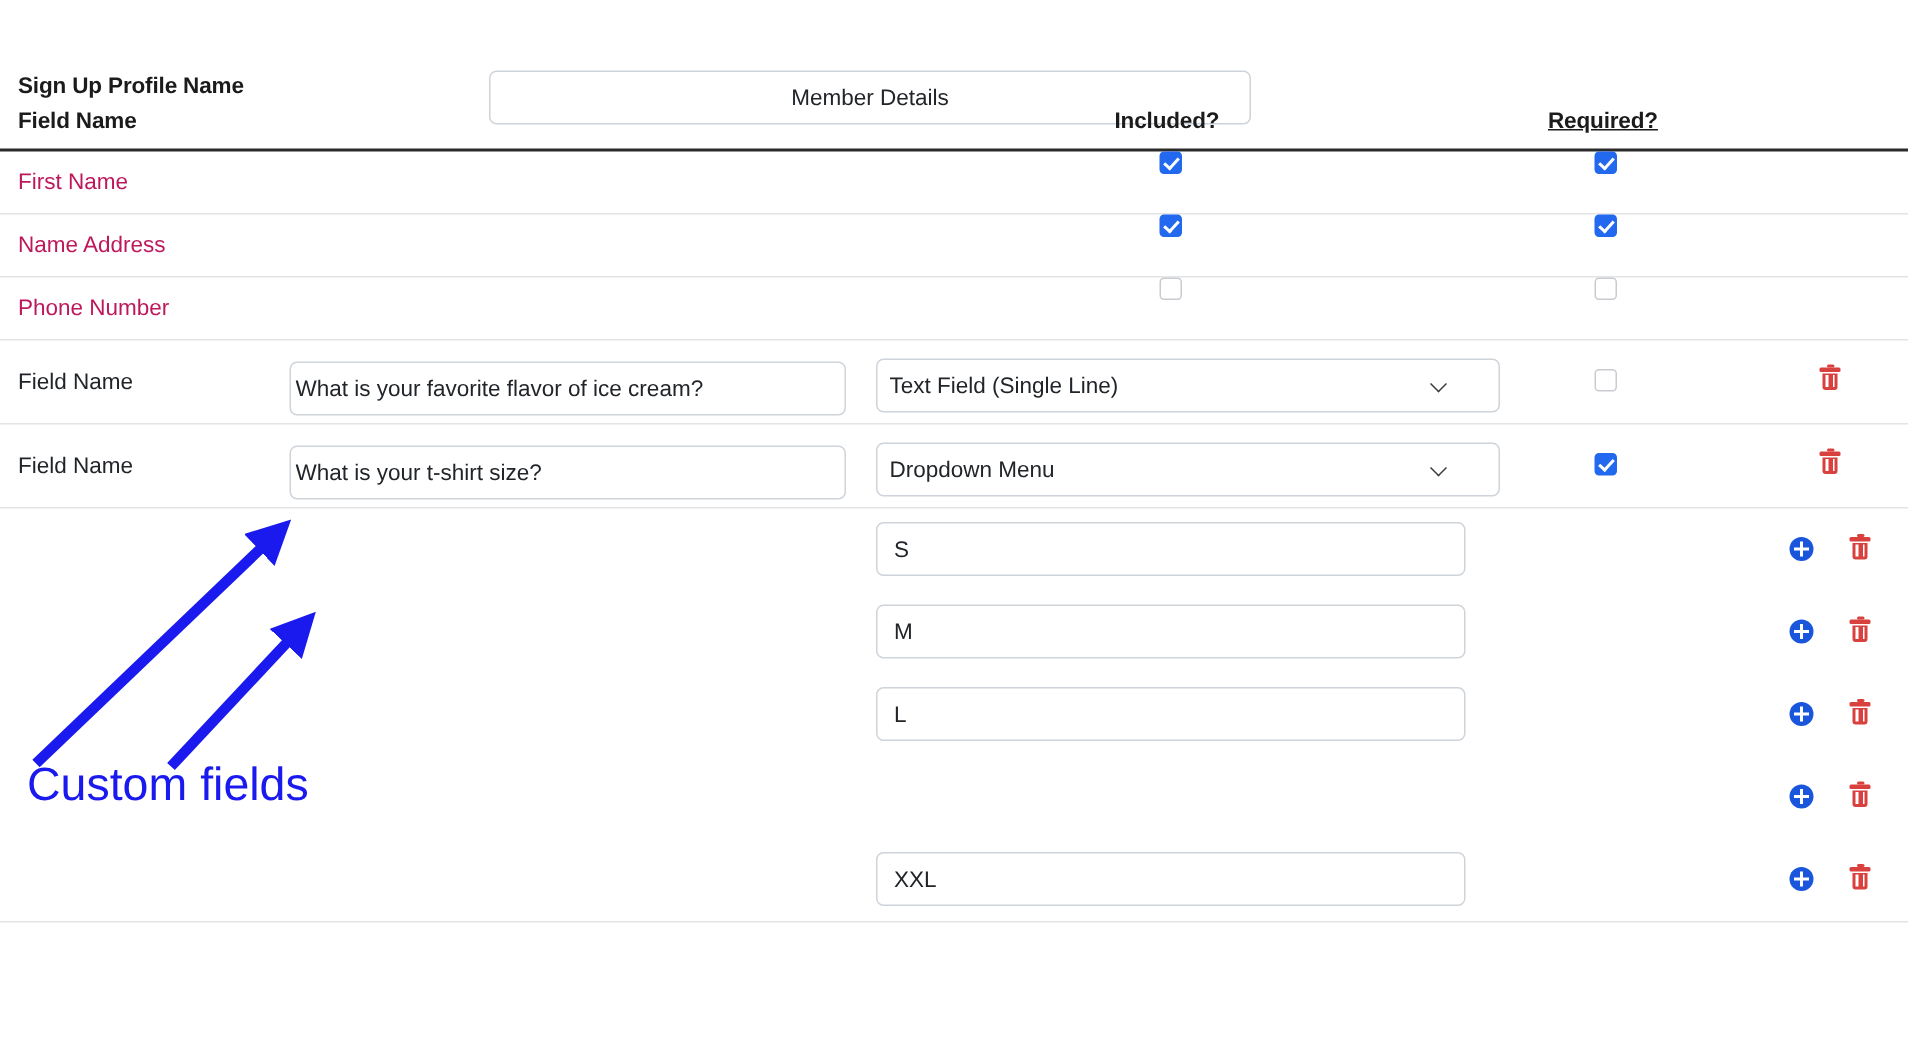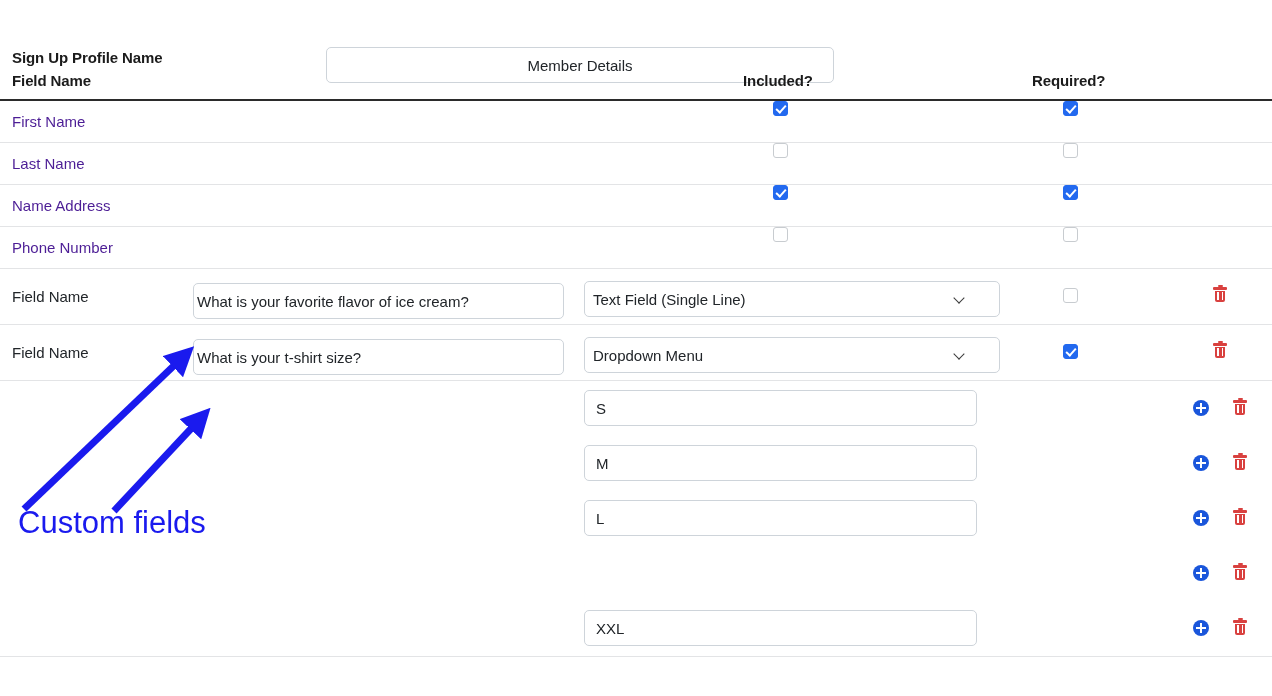--- a/index.html
+++ b/index.html
@@ -64,33 +64,33 @@
   .col-head {
     position: absolute;
     font-size: 15px;
     font-weight: 700;
     color: #1b1b1b;
     top: 10px;
     letter-spacing: -0.1px;
   }
   .col-head.c-name { left: 12px; }
   .col-head.c-included { left: 743px; }
-  .col-head.c-required { left: 1032px; }
+  .col-head.c-required { left: 1032px; text-decoration: underline; }
 
   .std-row {
     position: relative;
     height: 41px;
     border-bottom: 1px solid #e3e4e6;
   }
   .std-row .row-label {
     position: absolute;
     left: 12px;
     top: 12px;
     font-size: 15px;
-    color: #4c1d95;
+    color: #be185d;
   }
 
   
   .cbx {
     position: absolute;
     width: 15px;
     height: 15px;
     box-sizing: border-box;
     border-radius: 3px;
     padding: 0;
@@ -322,25 +322,20 @@
     <div class="col-head c-included">Included?</div>
     <div class="col-head c-required">Required?</div>
   </div>
 
   <div class="std-row">
     <div class="row-label">First Name</div>
     <div class="cbx col-included checked"></div>
     <div class="cbx col-required checked"></div>
   </div>
 
-  <div class="std-row">
-    <div class="row-label">Last Name</div>
-    <div class="cbx col-included"></div>
-    <div class="cbx col-required"></div>
-  </div>
 
   <div class="std-row">
     <div class="row-label">Name Address</div>
     <div class="cbx col-included checked"></div>
     <div class="cbx col-required checked"></div>
   </div>
 
   <div class="std-row">
     <div class="row-label">Phone Number</div>
     <div class="cbx col-included"></div>

